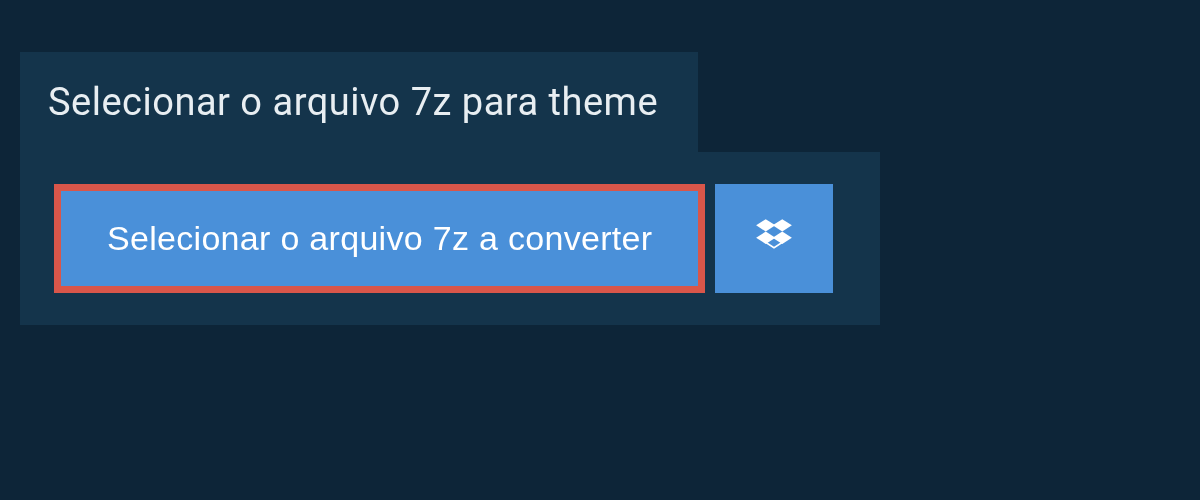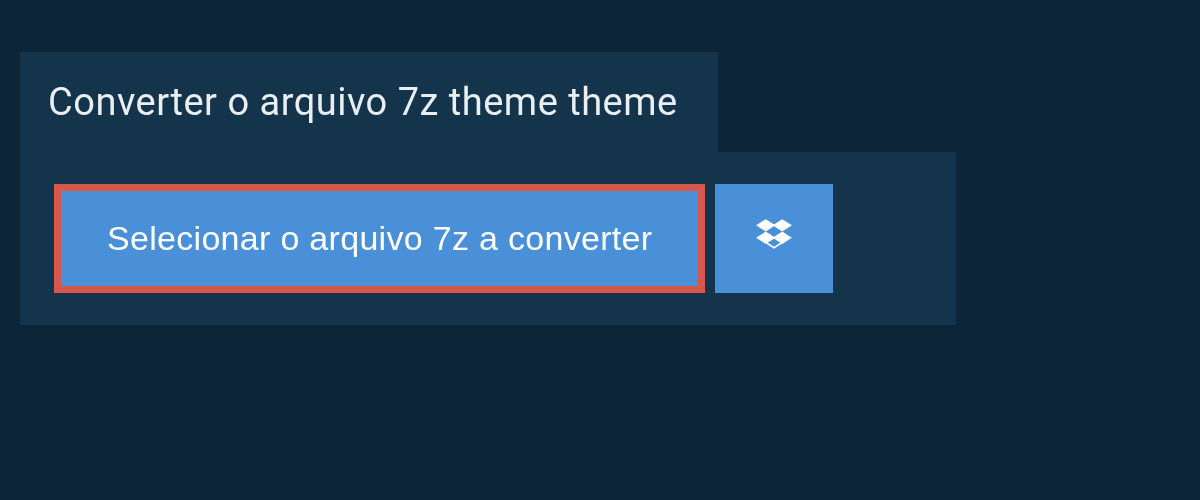--- a/index.html
+++ b/index.html
@@ -26,21 +26,21 @@
       color: #e8eef2;
       font-size: 38px;
       font-weight: 400;
       letter-spacing: 0.5px;
     }
     .panel {
       background: #14344b;
       margin-left: 20px;
       margin-top: 0;
       padding: 32px 34px;
-      width: 936px;
+      width: 860px;
     }
     .button-row {
       display: flex;
       gap: 10px;
       align-items: stretch;
     }
     .select-file-button {
       background: #4a90d9;
       border: 7px solid #d9564a;
       color: #ffffff;
@@ -69,21 +69,21 @@
       height: 44px;
       fill: #ffffff;
     }
   </style>
 </head>
 <body>
 
 
 
 <div class="title-bar">
-  <h1>Converter o arquivo 7z theme theme</h1>
+  <h1>Selecionar o arquivo 7z para theme</h1>
 </div>
 
 <div class="panel">
   <div class="button-row">
     <button class="select-file-button">
       <span>Selecionar o arquivo 7z a converter</span>
     </button>
     <button class="dropbox-button">
       <span>
         <svg viewBox="0 0 64 64" xmlns="http://www.w3.org/2000/svg">

